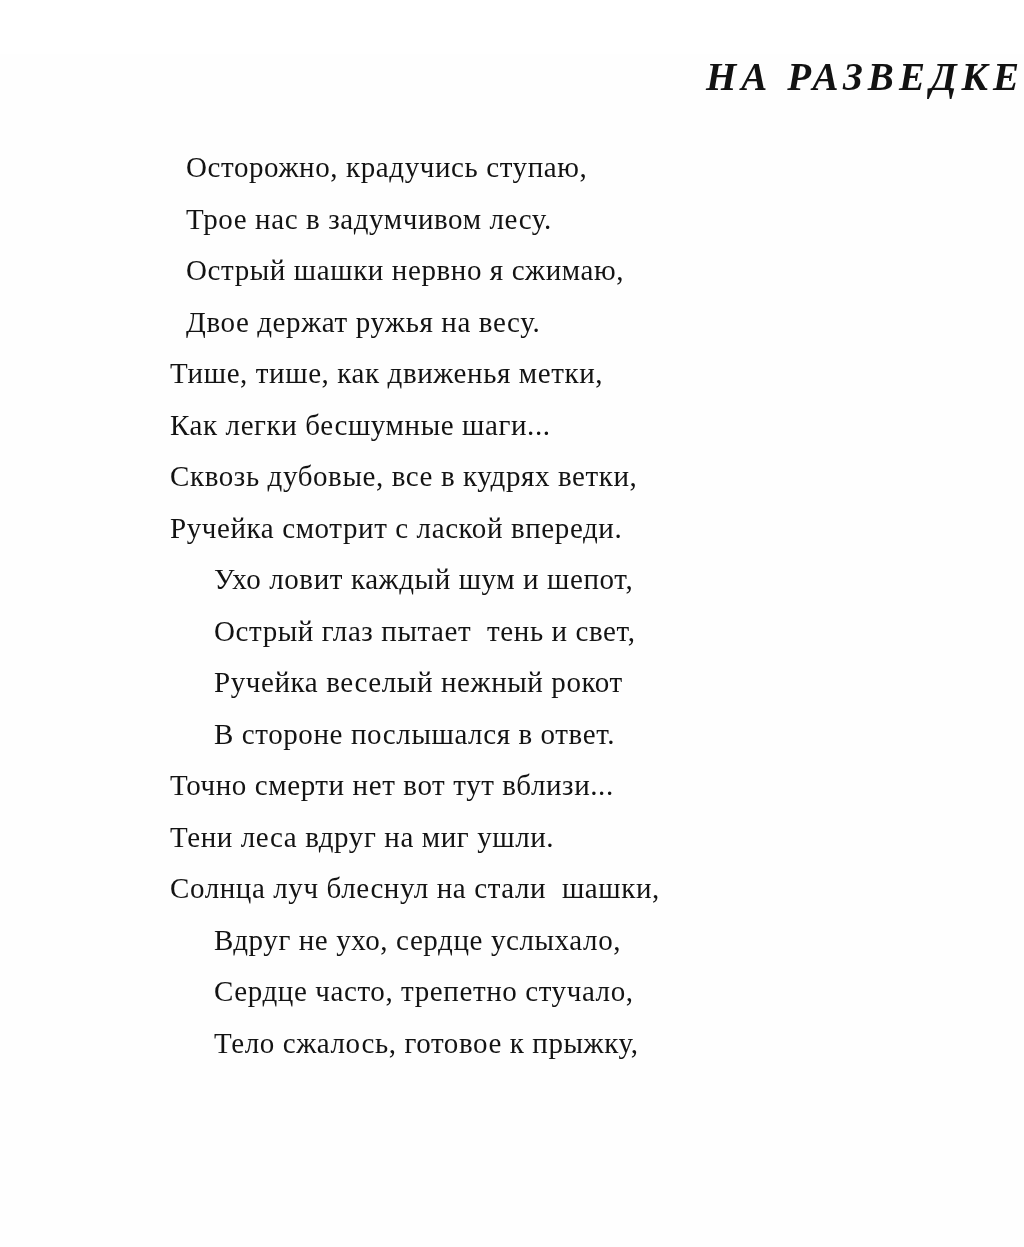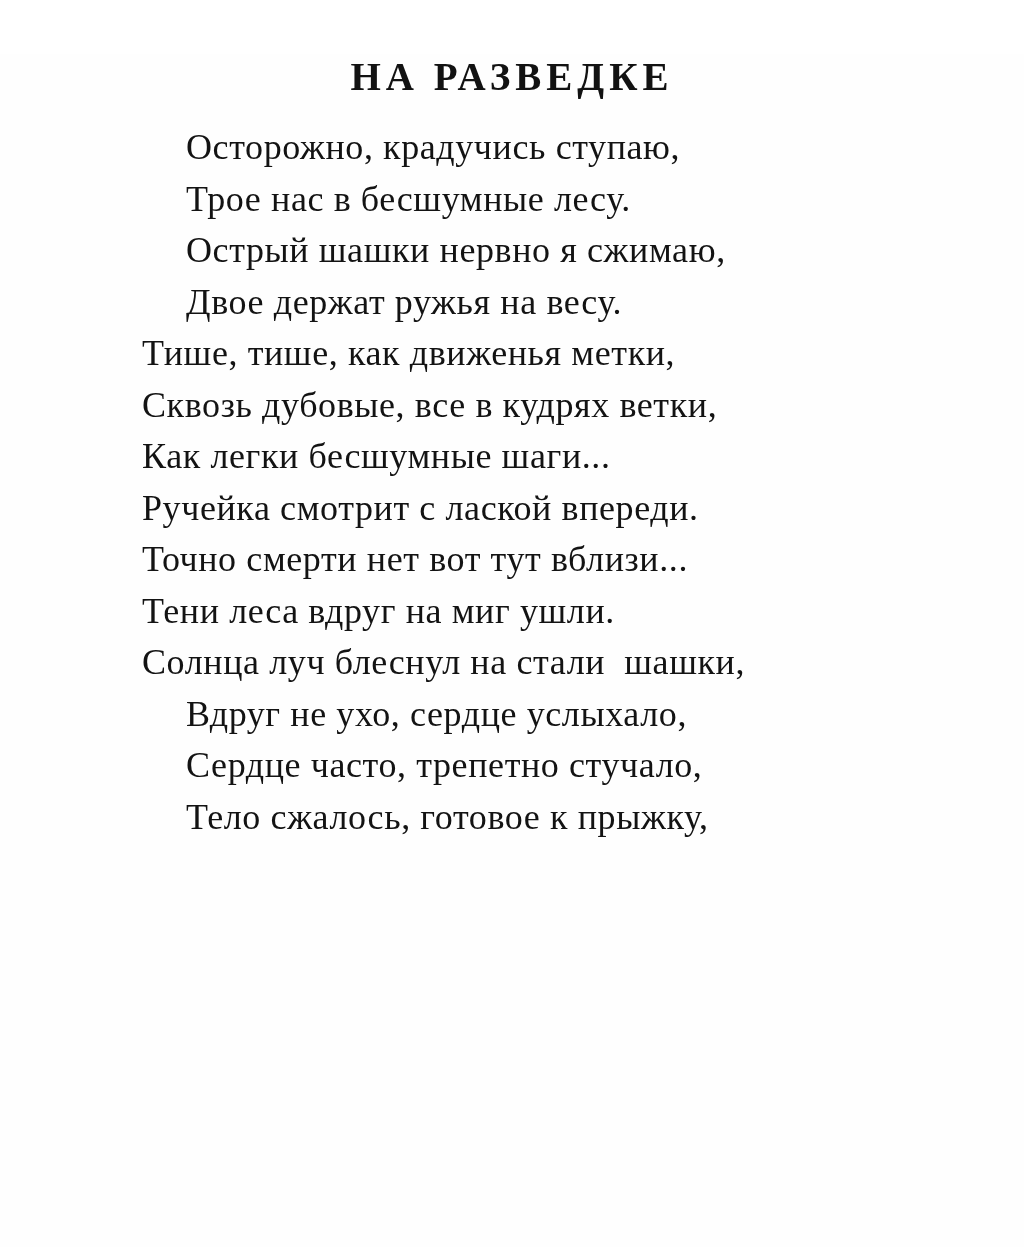--- a/index.html
+++ b/index.html
@@ -16,77 +16,85 @@
   }
   .page {
     position: relative;
     width: 1024px;
     height: 1247px;
     background: #fefefe;
     box-sizing: border-box;
     padding: 0;
   }
   .poem-title {
-    text-align: center;
+    text-align: right;
     font-family: "Liberation Serif", serif;
     font-size: 39px;
     font-weight: bold;
     letter-spacing: 5px;
     margin-top: 54px;
-    margin-bottom: 23px;
+    margin-bottom: 43px;
     color: #121212;
+    font-style: italic;
   }
   .poem-body {
     margin: 0 auto;
     width: 860px;
     padding-left: 60px;
     box-sizing: border-box;
   }
   .stanza {
     margin-bottom: 0;
   }
   .line {
     font-family: "Liberation Serif", serif;
-    font-size: 36px;
+    font-size: 29px;
     line-height: 51.5px;
     color: #131313;
     white-space: pre;
     letter-spacing: 0.6px;
   }
   .line.indent {
     padding-left: 44px;
   }
   .line.flush {
     padding-left: 0;
   }
   .stanza + .stanza {
     margin-top: 0px;
+    margin-left: 28px;
   }
 </style>
 </head>
 <body>
 
 <div class="page">
   <h1 class="poem-title">НА РАЗВЕДКЕ</h1>
   <div class="poem-body">
 
     <div class="stanza">
       <div class="line indent">Осторожно, крадучись ступаю,</div>
-      <div class="line indent">Трое нас в бесшумные лесу.</div>
+      <div class="line indent">Трое нас в задумчивом лесу.</div>
       <div class="line indent">Острый шашки нервно я сжимаю,</div>
       <div class="line indent">Двое держат ружья на весу.</div>
     </div>
 
     <div class="stanza">
       <div class="line flush">Тише, тише, как движенья метки,</div>
+      <div class="line flush">Как легки бесшумные шаги...</div>
       <div class="line flush">Сквозь дубовые, все в кудрях ветки,</div>
-      <div class="line flush">Как легки бесшумные шаги...</div>
       <div class="line flush">Ручейка смотрит с лаской впереди.</div>
     </div>
 
+    <div class="stanza">
+      <div class="line indent">Ухо ловит каждый шум и шепот,</div>
+      <div class="line indent">Острый глаз пытает  тень и свет,</div>
+      <div class="line indent">Ручейка веселый нежный рокот</div>
+      <div class="line indent">В стороне послышался в ответ.</div>
+    </div>
 
     <div class="stanza">
       <div class="line flush">Точно смерти нет вот тут вблизи...</div>
       <div class="line flush">Тени леса вдруг на миг ушли.</div>
       <div class="line flush">Солнца луч блеснул на стали  шашки,</div>
     </div>
 
     <div class="stanza">
       <div class="line indent">Вдруг не ухо, сердце услыхало,</div>
       <div class="line indent">Сердце часто, трепетно стучало,</div>

